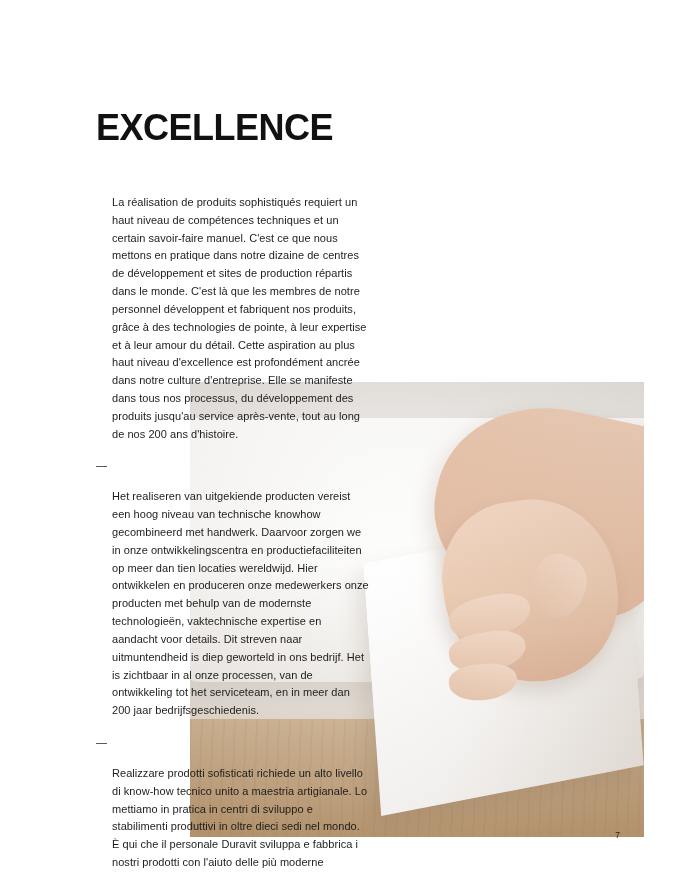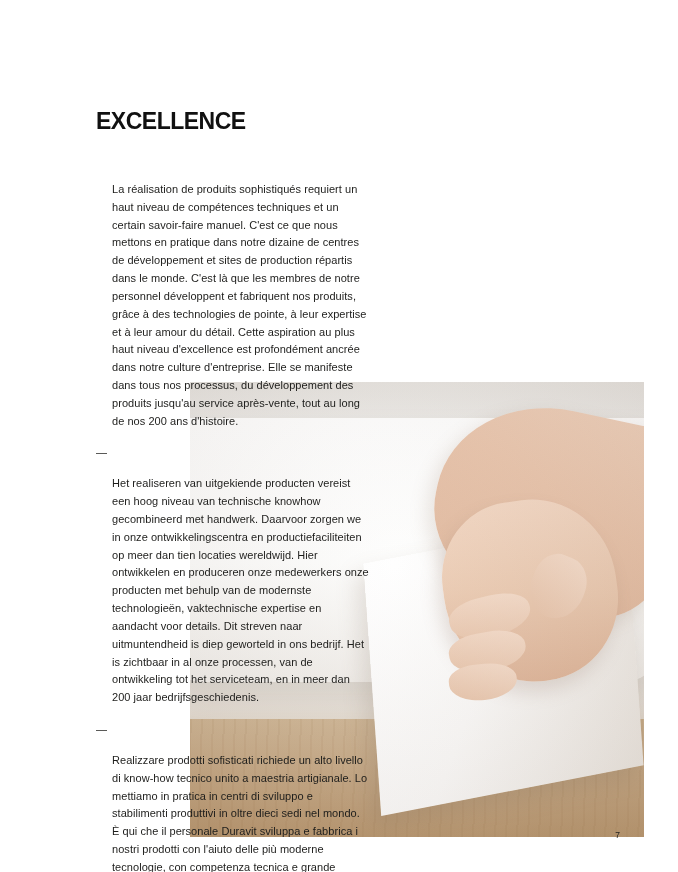--- a/index.html
+++ b/index.html
@@ -115,21 +115,21 @@
 
   
   .content {
     position: absolute;
     left: 96px;
     top: 110px;
     width: 290px;
   }
 
   h1.title {
-    font-size: 23px;
+    font-size: 36px;
     font-weight: 700;
     letter-spacing: -0.5px;
     margin: 0 0 48px 0;
     line-height: 1;
     color: #111111;
   }
 
   .para {
     font-size: 11px;
     line-height: 1.62;

